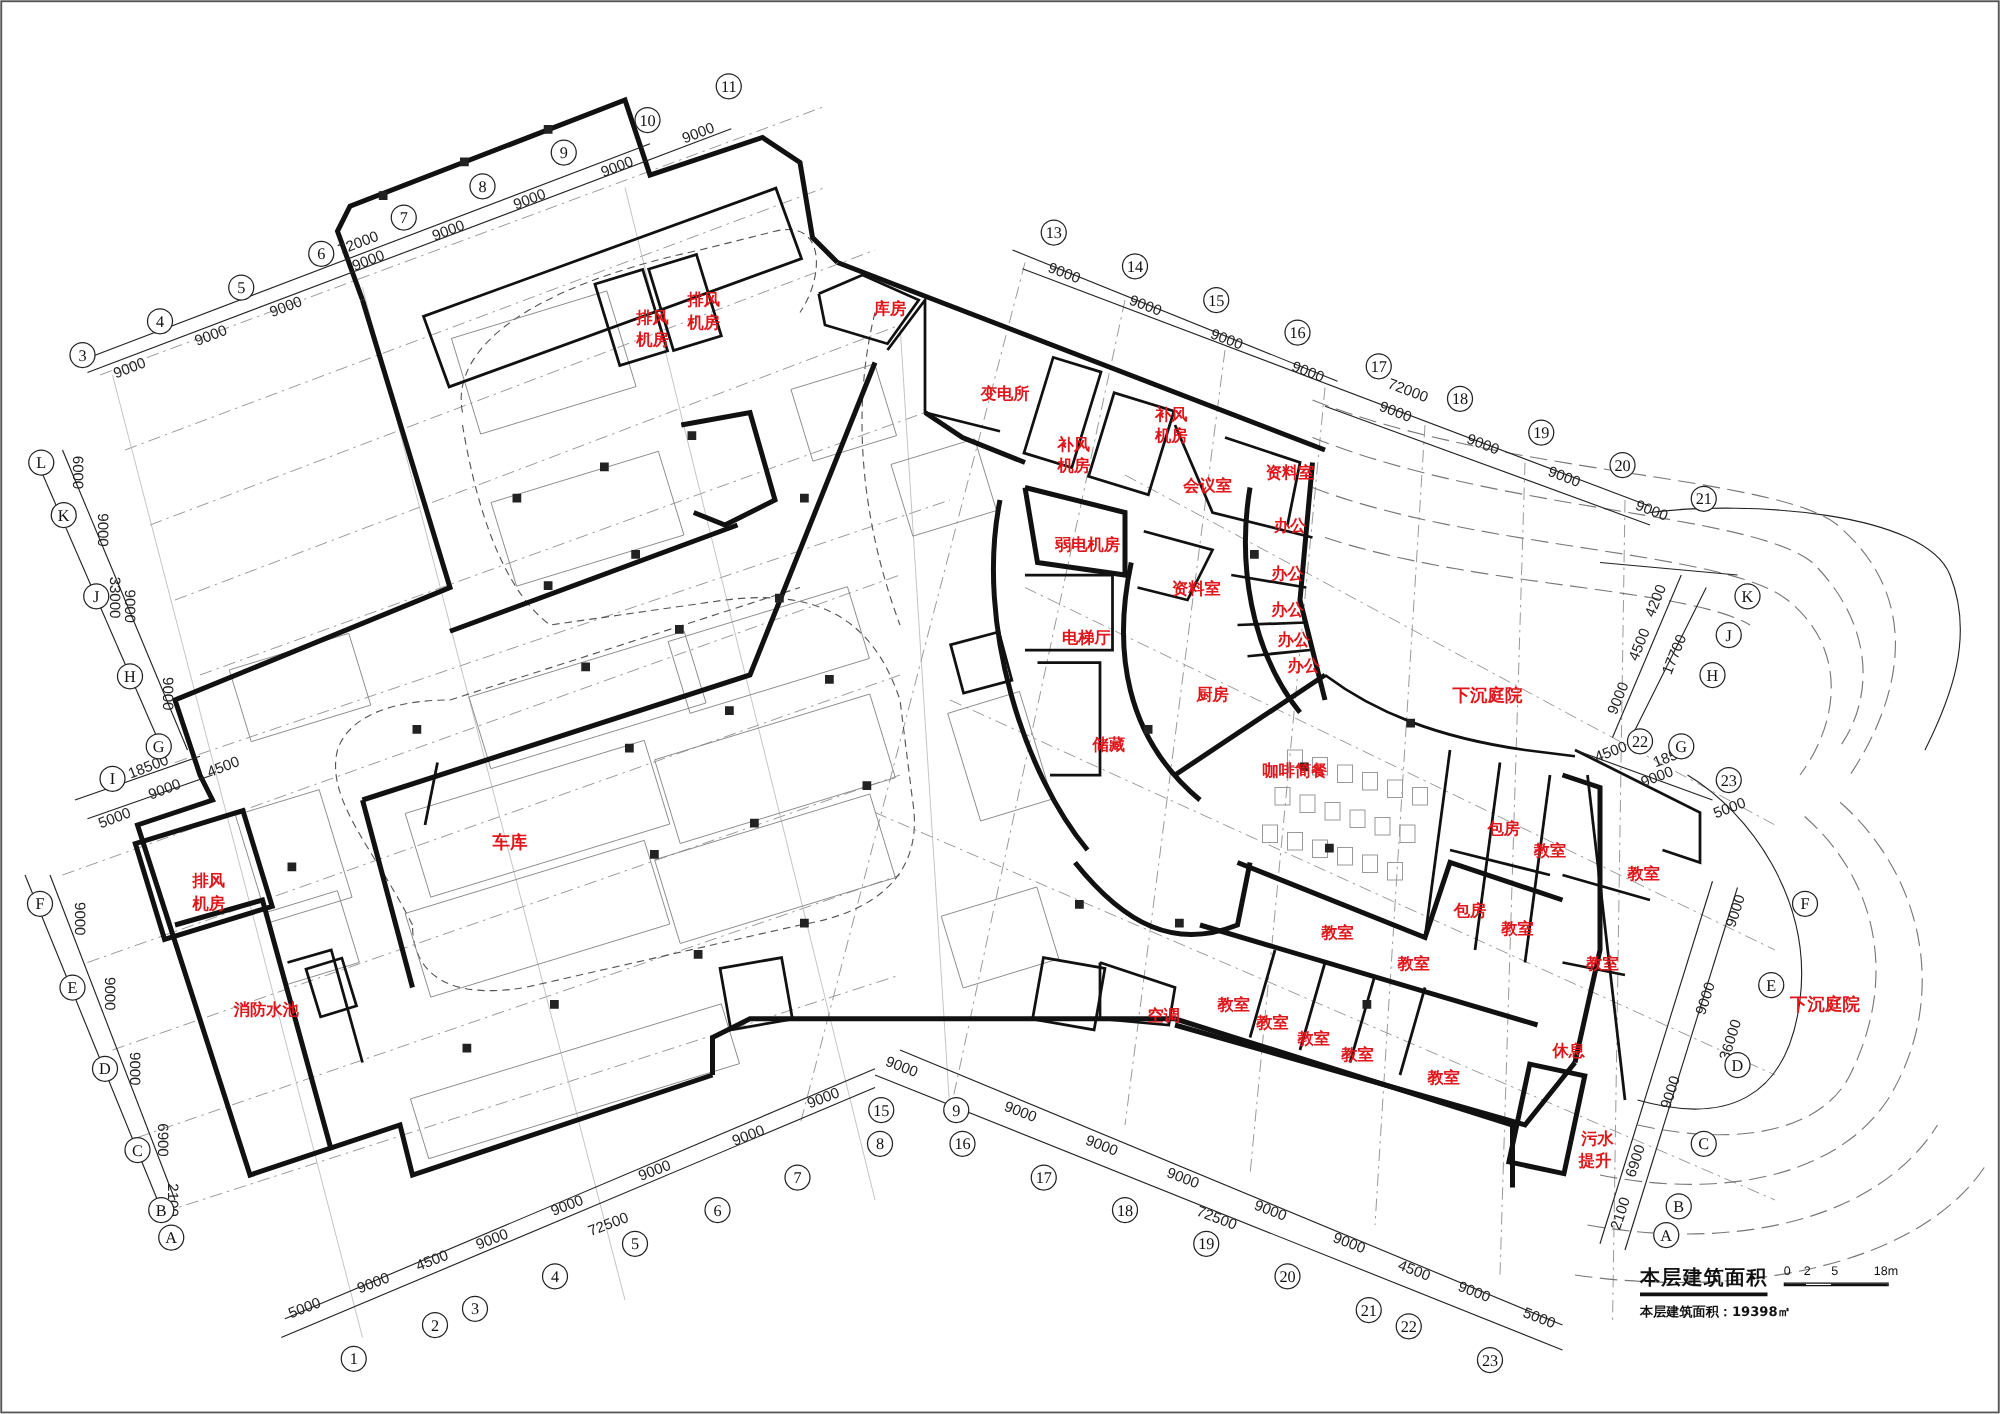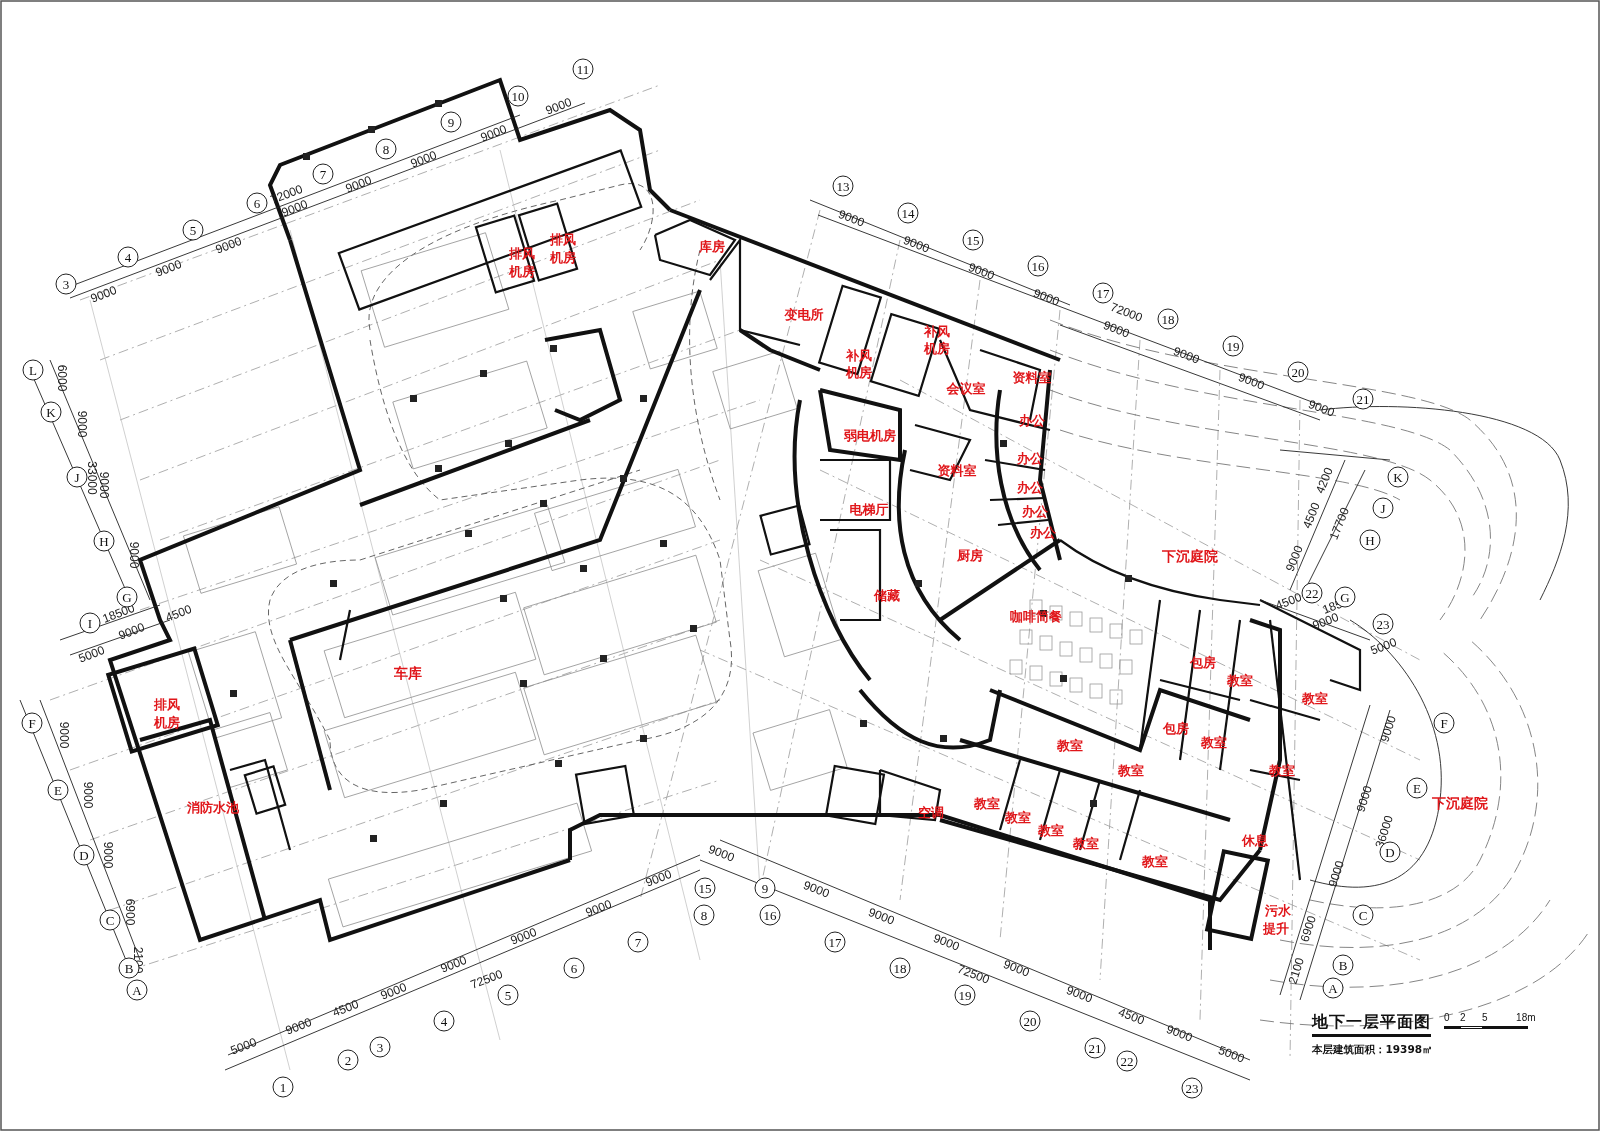--- a/index.html
+++ b/index.html
@@ -625,21 +625,21 @@
     <text class="room" x="1086" y="848">教室</text>
     <text class="room" x="1155" y="866">教室</text>
     <text class="room" x="931" y="817">空调</text>
     <text class="room" x="1255" y="845">休息</text>
     <text class="room" x="1278" y="915">污水</text>
     <text class="room" x="1276" y="933">提升</text>
   </g>
 </svg>
 
 <div id="title-block">
-  <span class="title">地下一层平面图</span>
+  <span class="title">本层建筑面积</span>
   <span class="scale">
     <span style="left:0">0</span>
     <span style="left:16px">2</span>
     <span style="left:38px">5</span>
     <span style="left:72px">18m</span>
     <span class="bar"></span>
   </span>
   <div class="area">本层建筑面积：19398㎡</div>
 </div>
 

